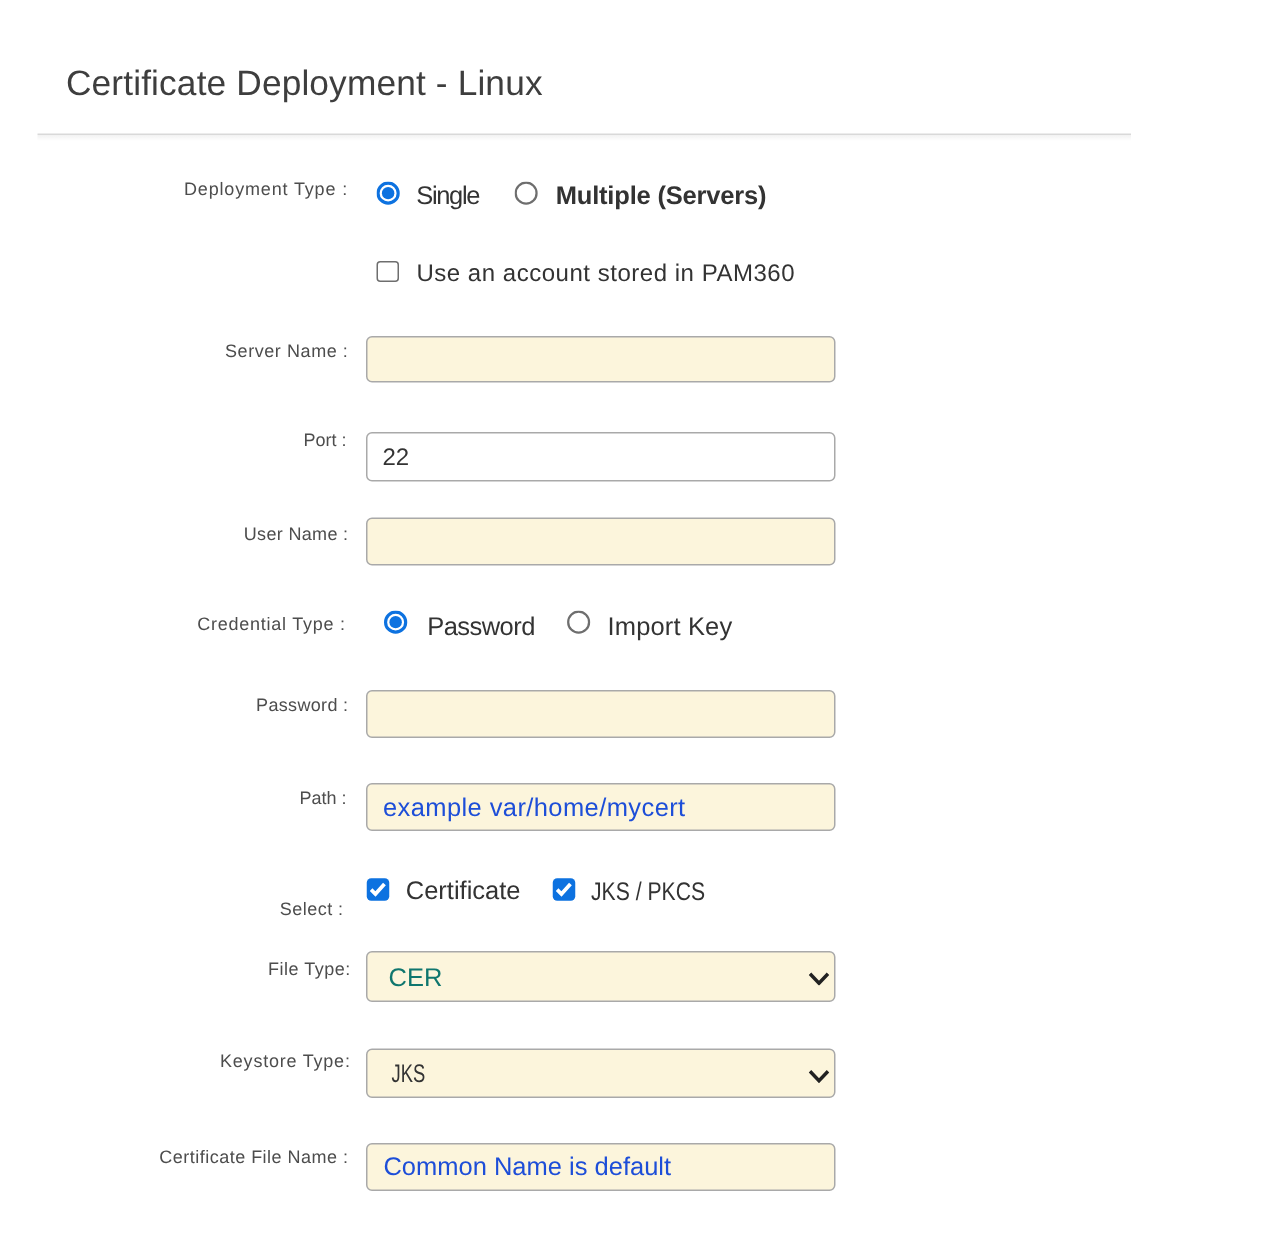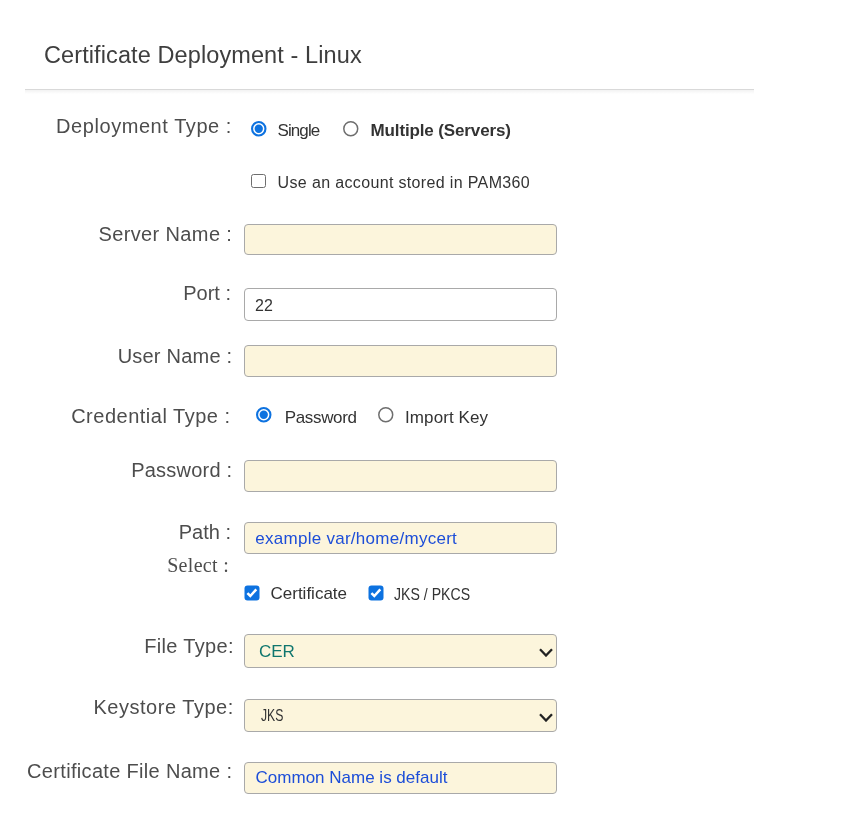--- a/index.html
+++ b/index.html
@@ -1,20 +1,20 @@
 <!DOCTYPE html>
 <html><head>
 <meta charset="utf-8">
 <style>
   * { margin:0; padding:0; box-sizing:border-box; }
   html,body { width:856px; height:836px; background:#ffffff; font-family:"Liberation Sans", sans-serif; }
   #wrap { position:relative; width:754px; height:836px; overflow:hidden; }
   .title { position:absolute; left:44px; top:41px; font-size:23.5px; line-height:28px; letter-spacing:0.1px; color:#3e3e3e; }
   .hr { position:absolute; left:25px; top:89px; width:812px; height:1px; background:#d9d9d9; }
-  .lbl { position:absolute; left:0; width:232.3px; text-align:right; font-size:20px; line-height:19px; color:#4d4d4d; }
+  .lbl { position:absolute; left:0; width:232.3px; text-align:right; font-size:12px; line-height:19px; color:#4d4d4d; }
   .txt { position:absolute; font-size:17px; line-height:19px; color:#333333; }
   .inp { position:absolute; left:244px; width:313px; background:#fcf5dc; border:1px solid #a9a9a9; border-radius:4px; }
   .white { background:#ffffff; }
   .ph { position:absolute; font-size:17px; line-height:19px; color:#1d4ed8; }
   .val { position:absolute; font-size:16px; line-height:19px; color:#333333; }
   .cb { position:absolute; width:15px; height:14px; border:1.5px solid #6e6e6e; border-radius:2.5px; background:#ffffff; }
   svg { position:absolute; display:block; }
 </style>
 </head>
 <body>
@@ -65,21 +65,21 @@
     </svg>
   <div class="txt" style="left:405px; top:408.4px; letter-spacing:0.1px;">Import Key</div>
 
   <div class="lbl" style="top:461px; letter-spacing:0.22px;">Password :</div>
   <div class="inp" style="top:460px; height:32px;"></div>
 
   <div class="lbl" style="top:522.5px; width:231px;">Path :</div>
   <div class="inp" style="top:522px; height:32px;"></div>
   <div class="ph" style="left:255.3px; top:529px; letter-spacing:0.27px;">example var/home/mycert</div>
 
-  <div class="lbl" style="top:556px; width:229px; letter-spacing:0.3px;font-family:Liberation Serif, serif;">Select :</div>
+  <div class="lbl" style="top:597px; width:229px; letter-spacing:0.3px;">Select :</div>
   <svg width="16" height="16" style="left:243.5px; top:584.5px;" viewBox="0 0 16 16">
     <rect x="0.5" y="0.5" width="15" height="15" rx="3" fill="#0d72e0"></rect>
     <path d="M3.4 8.1 L6.3 11 L12.3 4.3" stroke="#ffffff" stroke-width="2.5" fill="none"></path>
   </svg>
   <div class="txt" style="left:270.5px; top:584.2px;">Certificate</div>
   <svg width="16" height="16" style="left:368px; top:584.5px;" viewBox="0 0 16 16">
     <rect x="0.5" y="0.5" width="15" height="15" rx="3" fill="#0d72e0"></rect>
     <path d="M3.4 8.1 L6.3 11 L12.3 4.3" stroke="#ffffff" stroke-width="2.5" fill="none"></path>
   </svg>
   <div class="txt" style="left:394px; top:585px; transform:scaleX(0.83); transform-origin:0 0;">JKS / PKCS</div>

